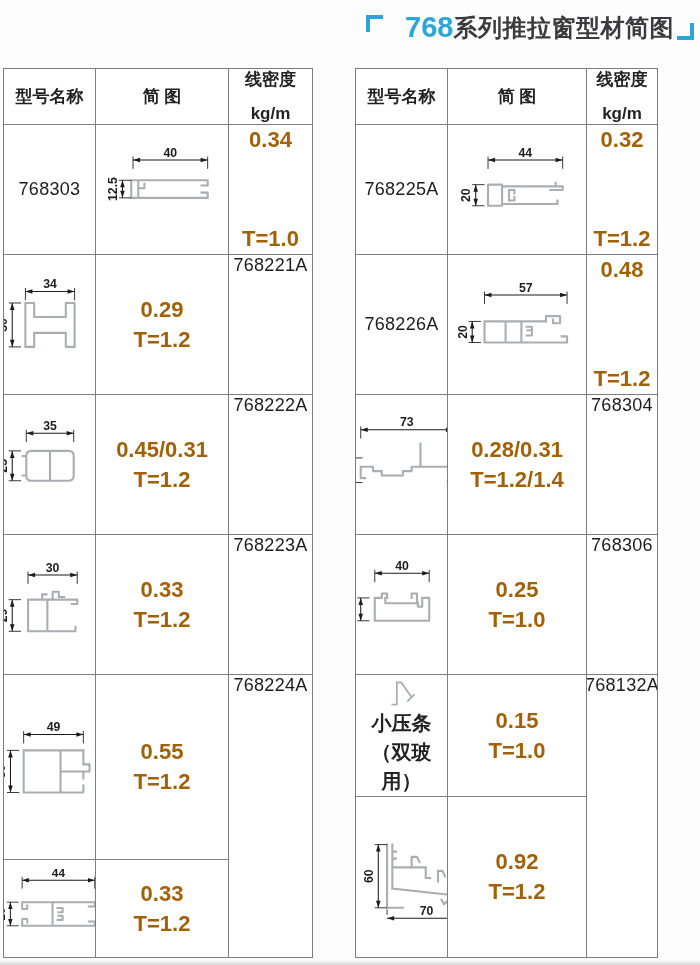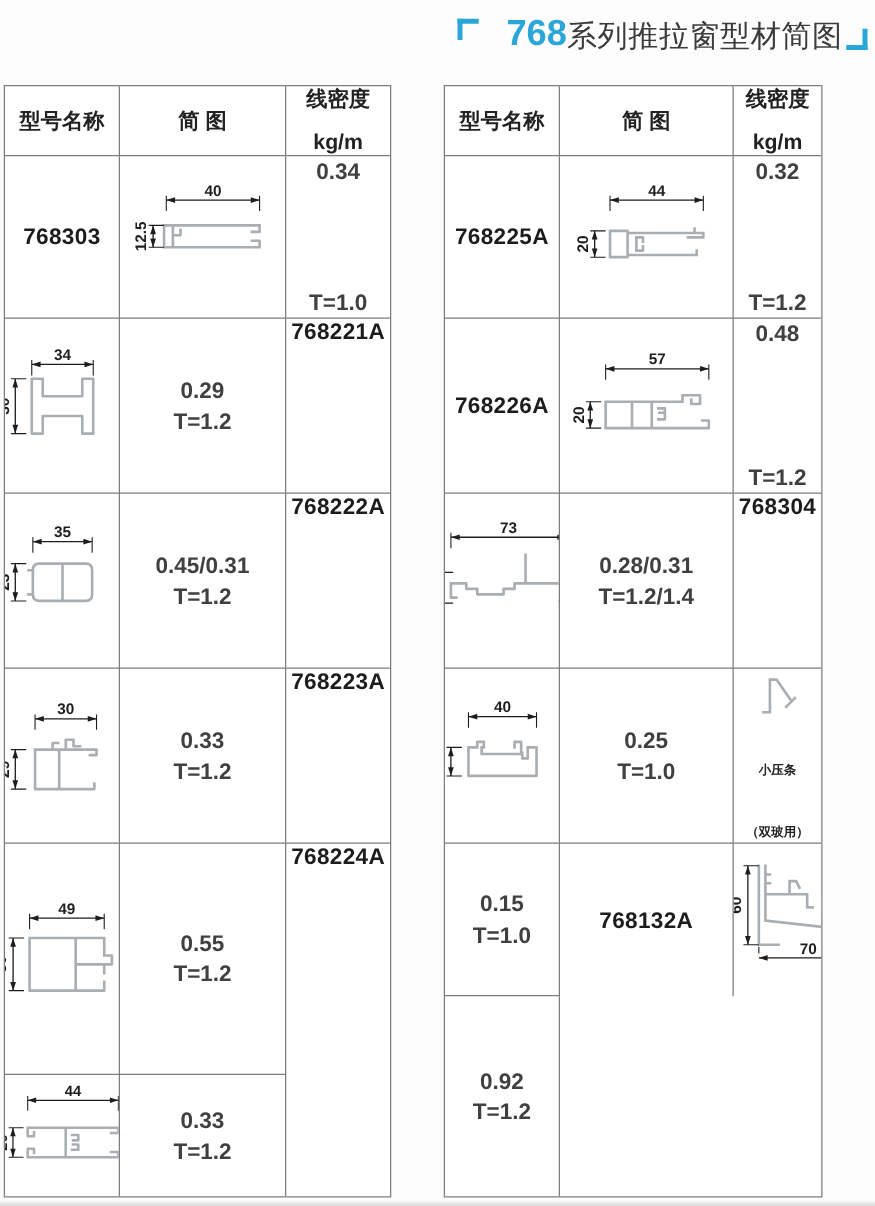--- a/index.html
+++ b/index.html
@@ -10,45 +10,45 @@
     -webkit-font-smoothing:antialiased;
   }
   
   .title-wrap{
     position:absolute;top:13px;right:6px;
     display:flex;align-items:stretch;
   }
   .bracket{width:13px;height:13px;display:block;}
   .bracket.open{border-top:4px solid;border-left:4px solid;align-self:flex-start;margin-right:2px;margin-top:2px;}
   .bracket.close{border-bottom:4px solid;border-right:4px solid;align-self:flex-end;margin-left:3px;margin-bottom:2px;}
-  .title-text{display:flex;align-items:flex-end;line-height:1;margin-left:20px;}
+  .title-text{display:flex;align-items:center;line-height:1;margin-left:20px;}
   .title-num{font-size:29px;font-weight:700;letter-spacing:0px;}
-  .title-cn{font-size:24px;font-weight:400;color:#3b3b3d;letter-spacing:0.5px;}
+  .title-cn{font-size:24px;font-weight:700;color:#3b3b3d;letter-spacing:0.5px;}
   
   .ptable{
     position:absolute;top:68px;
     display:grid;
     background:#fff;
     border:1px solid var(--grid);
     box-sizing:border-box;
   }
   .ptable .cell{
     border-right:1px solid var(--grid);
     border-bottom:1px solid var(--grid);
     box-sizing:border-box;
     display:flex;flex-direction:column;align-items:center;justify-content:center;
     overflow:hidden;
   }
   .ptable .cell:nth-child(3n){border-right:none;justify-content:space-between;}
   .ptable .cell:nth-last-child(-n+3){border-bottom:none;}
   .hdr{font-weight:700;font-size:17px;color:#222;line-height:1.25;text-align:center;}
-  .model-cell{font-size:18px;font-weight:700;color:#1c1c1c;letter-spacing:0.3px;}
-  .density-cell{font-size:18px;font-weight:700;color:#404040;line-height:1.35;text-align:center;}
+  .model-cell{font-size:18px;font-weight:400;color:#1c1c1c;letter-spacing:0.3px;}
+  .density-cell{font-size:22px;font-weight:700;color:#a16207;line-height:1.35;text-align:center;}
   .diag-svg{display:block;}
-  .diag-caption{font-size:10px;font-weight:700;color:#222;line-height:1.45;text-align:center;}
+  .diag-caption{font-size:20px;font-weight:700;color:#222;line-height:1.45;text-align:center;}
   svg text{
     font-family:"Liberation Sans", sans-serif;
     font-weight:700;font-size:14px;fill:#1d1d1d;
   }
   .page-shadow{
     position:absolute;left:0;right:0;bottom:0;height:5px;
     background:linear-gradient(#fdfdfd,#d8d8d8);
   }
 </style>
 </head>
@@ -290,20 +290,21 @@
         <line x1="24" y1="76" x2="38" y2="76" stroke="#1d1d1d" stroke-width="1"></line>
         <polygon points="28,50 25.4,58 30.6,58" fill="#1d1d1d"></polygon>
         <polygon points="28,76 25.4,68 30.6,68" fill="#1d1d1d"></polygon>
         <text x="22" y="63" text-anchor="middle" transform="rotate(-90 22 63)">15</text>
       </svg>
     </div>
     <div class="cell density-cell">
       <div>0.25</div>
       <div>T=1.0</div>
     </div>
+    <div class="cell model-cell">768306</div>
     <div class="cell diagram-cell">
       <svg viewBox="0 0 150 46" width="132" height="40" class="diag-svg">
         <path d="M68,10 V40 M68,10 H74 L88,30 L83,35 M68,40 H62 M88,30 L91,27" fill="none" stroke="#a9aeb2" stroke-width="2.4" stroke-linejoin="round" stroke-linecap="square"></path>
       </svg>
       <div class="diag-caption">小压条</div>
       <div class="diag-caption">（双玻用）</div>
     </div>
     <div class="cell density-cell">
       <div>0.15</div>
       <div>T=1.0</div>

